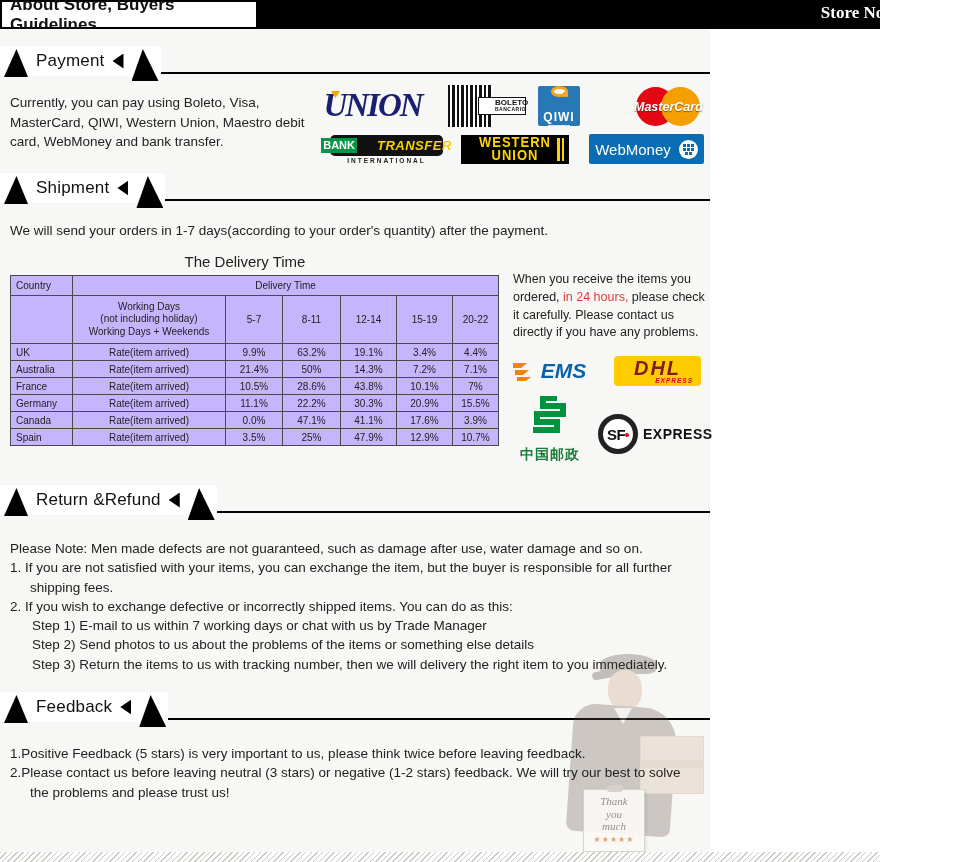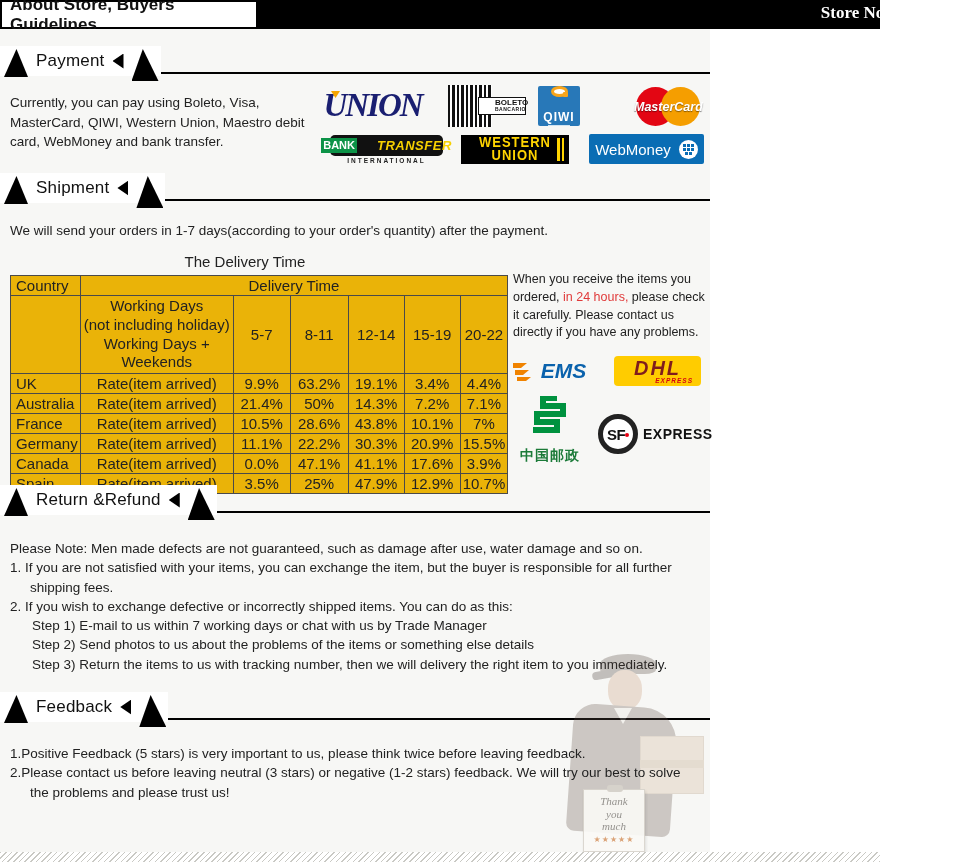--- a/index.html
+++ b/index.html
@@ -79,36 +79,36 @@
     display:flex; align-items:center; justify-content:center; gap:8px; }
   .wm-txt { color:#fff; font-size:15px; font-weight:400; }
   .wm-globe { width:19px; height:19px; background:#fff; border-radius:50%; position:relative; }
   .wm-pix { position:absolute; left:4px; top:4px; width:3px; height:3px; background:#0a6db4;
     box-shadow:4px 0 #0a6db4, 8px 0 #0a6db4, 0 4px #0a6db4, 4px 4px #0a6db4, 8px 4px #0a6db4, 2px 8px #0a6db4, 6px 8px #0a6db4; }
 
   
   .ship-intro { position:absolute; left:10px; top:221px; width:690px; }
   .table-title { position:absolute; left:10px; top:253px; width:470px; text-align:center; font-size:15px; color:#222; }
   table.delivery { position:absolute; left:10px; top:275px; border-collapse:collapse; table-layout:fixed; }
-  table.delivery td, table.delivery th { border:1px solid #4a4a4a; font-size:15px; color:#222; font-weight:400;
-    text-align:center; padding:1px 2px; background:#eab308; }
+  table.delivery td, table.delivery th { border:1px solid #4a4a4a; font-size:10px; color:#222; font-weight:400;
+    text-align:center; padding:1px 2px; background:#c4b5fd; }
   table.delivery .country-cell { text-align:left; padding-left:5px; }
   .wd-lines { text-align:left; padding-left:4px; font-size:12.5px; line-height:1.25; }
   .notice { position:absolute; left:513px; top:271px; width:198px; font-size:12.5px; line-height:1.42; color:#222; }
   .notice .red { color:#e03a3a; }
 
   
   .ems { left:512px; top:358px; width:75px; height:26px; gap:2px; }
   .ems-wing { width:26px; height:20px; flex:none; }
   .ems-txt { color:#0a62ac; font-style:italic; font-weight:700; font-size:21px; letter-spacing:0px; }
   .dhl { left:614px; top:356px; width:87px; height:30px; background:#ffcc00; border-radius:4px; position:absolute;
     flex-direction:column; line-height:1; }
   .dhl-txt { color:#7f1d1d; font-style:italic; font-weight:700; font-size:20px; letter-spacing:2px; }
   .dhl-sub { color:#d40511; font-style:italic; font-weight:700; font-size:6.5px; letter-spacing:1px; align-self:flex-end; margin-right:8px; }
-  .cpost { left:515px; top:396px; width:70px; height:66px; position:absolute; text-align:center;font-family:Liberation Mono, monospace; }
+  .cpost { left:515px; top:396px; width:70px; height:66px; position:absolute; text-align:center; }
   .cpost-txt { font-size:14px; font-weight:700; color:#1b7a38; margin-top:2px; letter-spacing:1px; }
   .sf { left:598px; top:412px; width:105px; height:44px; position:absolute; display:flex; align-items:center; gap:5px; }
   .sf-ring { width:40px; height:40px; border:5px solid #222; border-radius:50%; background:#fff;
     display:flex; align-items:center; justify-content:center; flex:none; }
   .sf-txt { font-weight:700; font-size:15px; color:#111; letter-spacing:-0.5px; }
   .sf-dot { display:inline-block; width:4px; height:4px; background:#e60012; border-radius:50%; vertical-align:top; margin-top:2px; }
   .sf-sub { font-weight:700; font-size:14px; color:#111; letter-spacing:0.5px; }
 
   
   .return-block { position:absolute; left:10px; top:539px; width:702px; }

